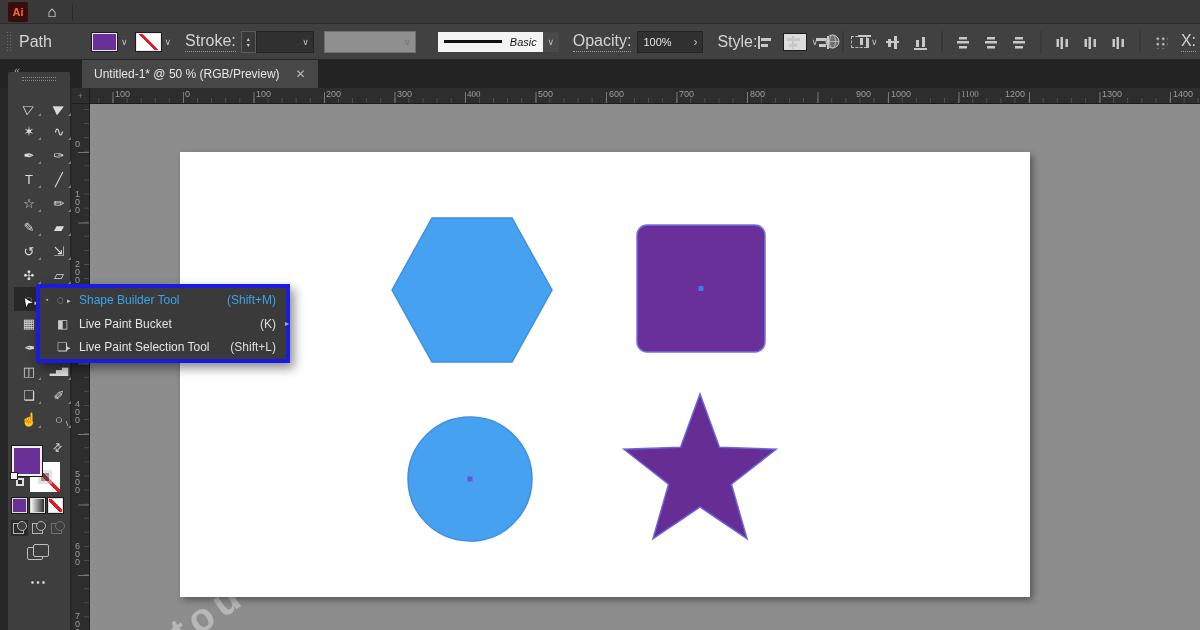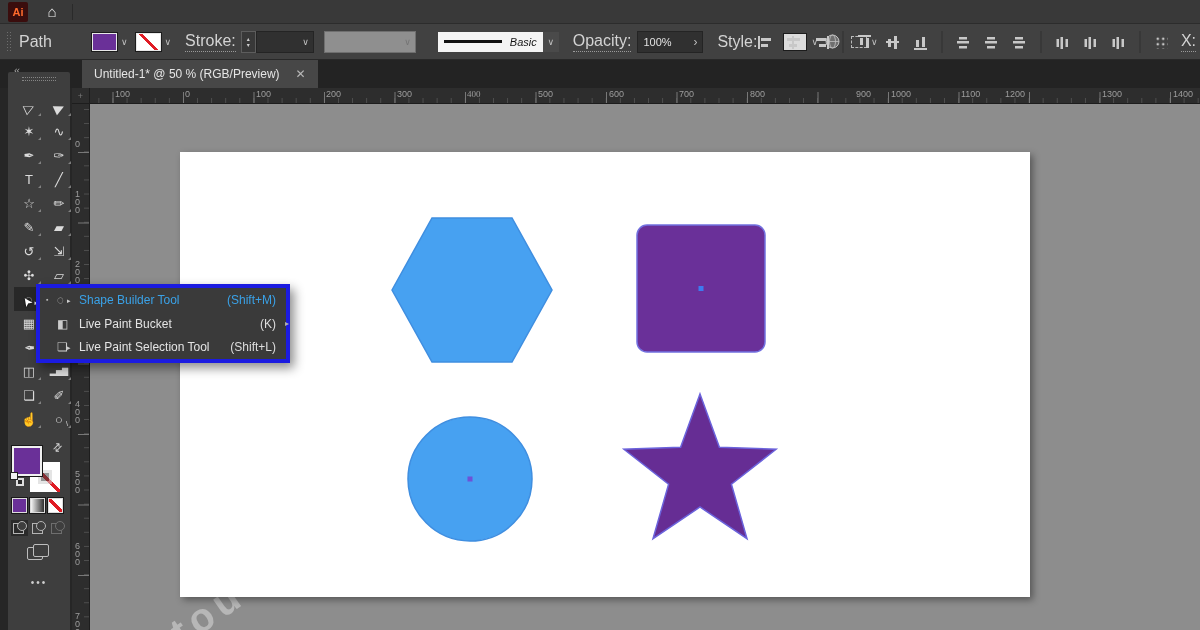--- a/index.html
+++ b/index.html
@@ -257,21 +257,21 @@
       <span class="hlab" style="left: 166px;">100</span>
       <span class="hlab" style="left: 236px;">200</span>
       <span class="hlab" style="left: 307px;">300</span>
       <span class="hlab" style="left: 377px; font-family: Liberation Serif, serif;">400</span>
       <span class="hlab" style="left: 448px;">500</span>
       <span class="hlab" style="left: 519px;">600</span>
       <span class="hlab" style="left: 589px;">700</span>
       <span class="hlab" style="left: 660px;">800</span>
       <span class="hlab" style="left: 766px;">900</span>
       <span class="hlab" style="left: 801px;">1000</span>
-      <span class="hlab" style="left: 871px;">1100</span>
+      <span class="hlab" style="left: 871px; font-family: Liberation Serif, serif;">1100</span>
       <span class="hlab" style="left: 915px;">1200</span>
       <span class="hlab" style="left: 1012px;">1300</span>
       <span class="hlab" style="left: 1083px;">1400</span>
     </div>
   <div id="vruler">
       <span class="vlab" style="top: 36px;">0</span>
       <span class="vlab" style="top: 86px;">1
 0
 0</span>
       <span class="vlab" style="top: 156px;">2

